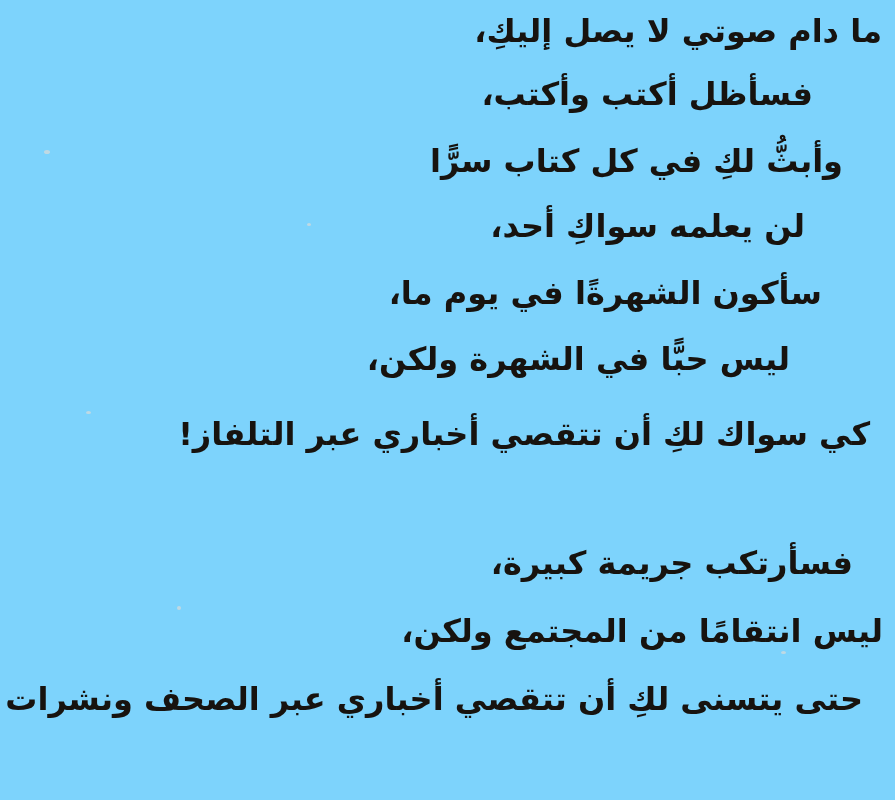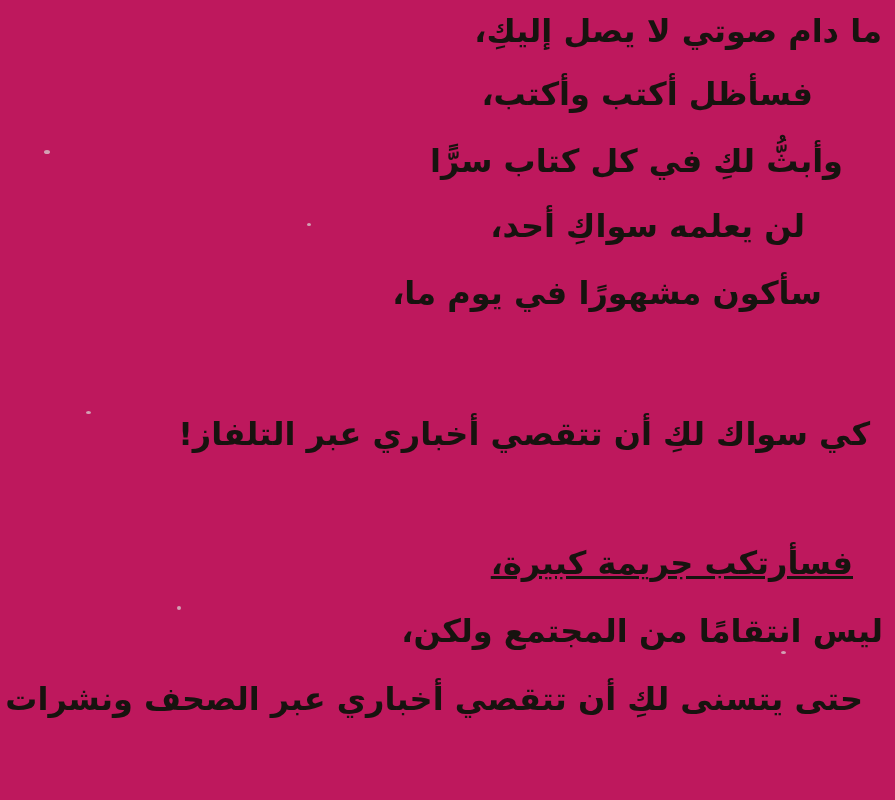--- a/index.html
+++ b/index.html
@@ -9,21 +9,21 @@
   body {
     width: 895px;
     height: 800px;
     background: #fdfdfc;
     overflow: hidden;
     position: relative;
   }
   .page {
     position: absolute;
     inset: 0;
-    background: #be185d;
+    background: #7dd3fc;
   }
   .poem-line {
     position: absolute;
     direction: rtl;
     white-space: nowrap;
     font-family: "DejaVu Sans", sans-serif;
     font-weight: bold;
     font-size: 32px;
     line-height: 48px;
     color: #17130f;
@@ -32,21 +32,21 @@
   }
   
   .l0  { top: 7px;   right: 13px;  }
   .l1  { top: 70px;  right: 82px;  }
   .l2  { top: 137px; right: 52px;  }
   .l3  { top: 202px; right: 90px; }
   .l4  { top: 269px; right: 73px;  }
   .l5  { top: 335px; right: 105px; }
   .l6  { top: 410px; right: 25px;  }
   .l7  { top: 477px; right: 15px;  }
-  .l8  { top: 539px; right: 42px; text-decoration: underline;  }
+  .l8  { top: 539px; right: 42px;  }
   .l9  { top: 607px; right: 12px;  }
   .l10 { top: 675px; right: 32px;  }
   .l11 { top: 733px; right: 53px;  }
   
   .speck {
     position: absolute;
     border-radius: 50%;
     background: #dcdcd8;
     opacity: 0.7;
   }
@@ -57,21 +57,22 @@
   .s4 { left: 781px; top: 651px; width: 5px; height: 3px; }
 </style>
 </head>
 <body>
 
 <div class="page">
   <div class="poem-line l0">ما دام صوتي لا يصل إليكِ،</div>
   <div class="poem-line l1">فسأظل أكتب وأكتب،</div>
   <div class="poem-line l2">وأبثُّ لكِ في كل كتاب سرًّا</div>
   <div class="poem-line l3">لن يعلمه سواكِ أحد،</div>
-  <div class="poem-line l4">سأكون مشهورًا في يوم ما،</div>
+  <div class="poem-line l4">سأكون الشهرةًا في يوم ما،</div>
+  <div class="poem-line l5">ليس حبًّا في الشهرة ولكن،</div>
   <div class="poem-line l6">كي سواك لكِ أن تتقصي أخباري عبر التلفاز!</div>
   <div class="poem-line l8">فسأرتكب جريمة كبيرة،</div>
   <div class="poem-line l9">ليس انتقامًا من المجتمع ولكن،</div>
   <div class="poem-line l10">حتى يتسنى لكِ أن تتقصي أخباري عبر الصحف ونشرات</div>
 
   <div class="speck s0"></div>
   <div class="speck s1"></div>
   <div class="speck s2"></div>
   <div class="speck s3"></div>
   <div class="speck s4"></div>

